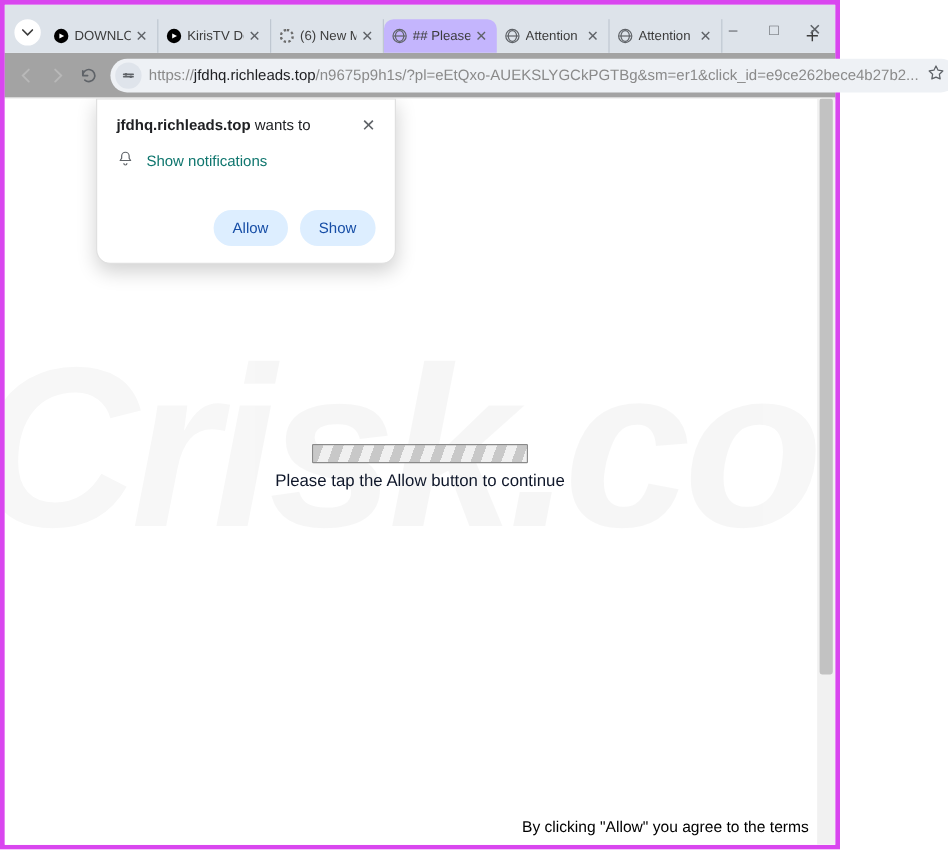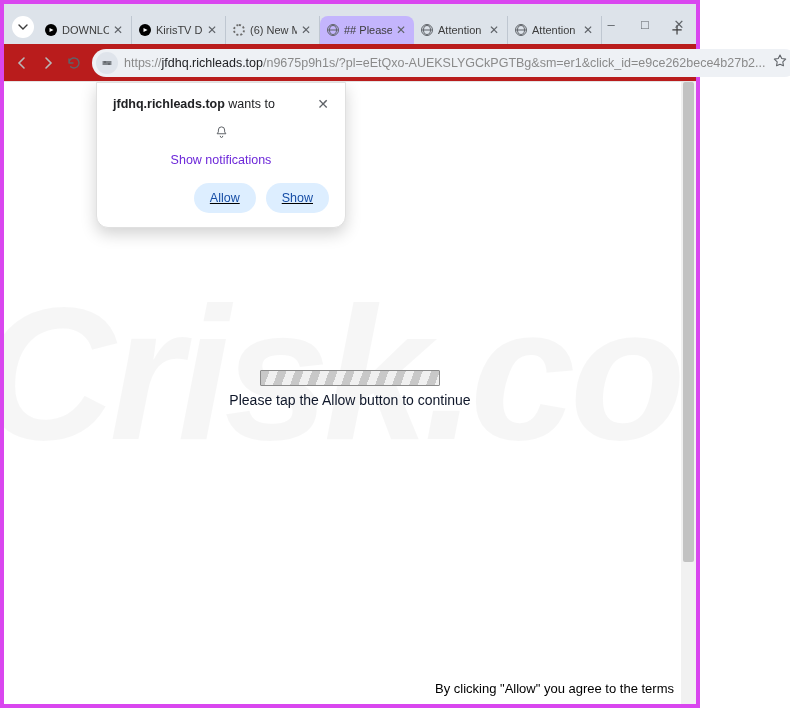--- a/index.html
+++ b/index.html
@@ -19,21 +19,21 @@
     .tab:not(.active) { border-right: 1px solid #bfc7d1; border-radius: 0; }
     .tab .favicon { width: 14px; height: 14px; flex: 0 0 14px; display: flex; align-items: center; justify-content: center; }
     .tab .title { flex: 1; white-space: nowrap; overflow: hidden; text-overflow: clip; }
     .tab .close { flex: 0 0 12px; font-size: 12px; color: #5f6368; }
     .newtab { width: 26px; height: 26px; display: flex; align-items: center; justify-content: center; color: #3c3c3c; cursor: pointer; font-size: 18px; margin-bottom: 2px; }
 
     .wincontrols { position: absolute; right: 0; top: 0; height: 40px; display: flex; gap: 0; }
     .wincontrols div { width: 34px; display: flex; align-items: center; justify-content: center; color: #5f6368; font-size: 13px; cursor: pointer; }
 
     
-    .toolbar { height: 38px; background: #b91c1c; display: flex; align-items: center; gap: 10px; padding: 0 10px; border-bottom: 1px solid #e4e4e4; justify-content: space-between; }
+    .toolbar { height: 38px; background: #a3a3a3; display: flex; align-items: center; gap: 10px; padding: 0 10px; border-bottom: 1px solid #e4e4e4; justify-content: space-between; }
     .navbtn { width: 22px; height: 22px; display: flex; align-items: center; justify-content: center; color: #5f6368; cursor: pointer; }
     .navbtn.disabled { color: #b8b8b8; cursor: default; }
     .omnibox { flex: 1; height: 28px; background: #eef1f5; border-radius: 14px; display: flex; align-items: center; gap: 6px; padding: 0 10px 0 4px; font-size: 12.5px; color: #3c3c3c; }
     .omnibox .sitebadge { width: 22px; height: 22px; border-radius: 50%; background: #dfe4eb; display:flex; align-items:center; justify-content:center; font-size:11px; color:#555;}
     .omnibox .urltext { flex: 1; white-space: nowrap; overflow: hidden; text-overflow: ellipsis; }
     .omnibox .scheme { color: #8a8a8a; }
     .omnibox .host { color: #202124; }
     .star { color: #5f6368; }
 
     
@@ -49,27 +49,27 @@
     .tapmsg { font-size: 14px; color: #0f172a; transform: translateY(-4px);}
 
     .footer { position: absolute; right: 22px; bottom: 8px; font-size: 13px; color: #000; }
     .footer .terms { cursor: pointer; }
 
     
     .scrollbar { position: absolute; right: 0; top: 0; bottom: 0; width: 15px; background: #f1f1f1; }
     .scrollbar .thumb { position: absolute; left: 2px; right: 2px; top: 0; height: 480px; background: #c2c2c2; border-radius: 2px; }
 
     
-    .permbubble { position: absolute; left: 92px; top: 0; width: 250px; background: #fff; border: 1px solid #e0e0e0; border-radius: 0 0 12px 12px; box-shadow: 0 6px 16px rgba(0,0,0,.18); padding: 14px 16px 14px 16px; }
+    .permbubble { position: absolute; left: 76px; top: 0; width: 250px; background: #fff; border: 1px solid #e0e0e0; border-radius: 0 0 12px 12px; box-shadow: 0 6px 16px rgba(0,0,0,.18); padding: 14px 16px 14px 16px; }
     .permbubble .titlerow { display: flex; justify-content: space-between; align-items: flex-start; }
     .permbubble .title { font-size: 12.5px; color: #202124; }
     .permbubble .title b { font-weight: 700; }
     .permbubble .close { color: #5f6368; cursor: pointer; font-size: 14px; line-height: 1; }
-    .permbubble .row2 { display: flex; align-items: center; gap: 10px; margin-top: 14px; font-size: 12.5px; color: #6d28d9; flex-direction: column; }
-    .permbubble .actions { display: flex; justify-content: flex-end; gap: 10px; margin-top: 16px; text-decoration: underline; }
+    .permbubble .row2 { display: flex; align-items: center; gap: 10px; margin-top: 14px; font-size: 12.5px; color: #0f766e; }
+    .permbubble .actions { display: flex; justify-content: flex-end; gap: 10px; margin-top: 32px; }
     .permbubble .btn { height: 30px; padding: 0 16px; border-radius: 16px; background: #def; color: #174ea6; font-size: 12.5px; display: flex; align-items: center; justify-content: center; cursor: pointer; border: none; }
 
     
     .fav-yt  { width:12px; height:12px; border-radius:50%; background:#000; display:flex;align-items:center;justify-content:center;}
     .fav-yt::after{content:""; width:0;height:0;border-left:4px solid #fff;border-top:2.5px solid transparent;border-bottom:2.5px solid transparent; transform:translateX(.5px);}
     .fav-spin { width:12px; height:12px; border:2px dotted #6b6b6b; border-radius:50%; }
     .fav-globe { width:12px; height:12px; border:1px solid #5f6368; border-radius:50%; position:relative; }
     .fav-globe::before{content:"";position:absolute;left:0;right:0;top:50%;height:1px;background:#5f6368;transform:translateY(-50%);}
     .fav-globe::after{content:"";position:absolute;top:0;bottom:0;left:50%;width:6px;border:1px solid #5f6368;border-radius:50%;transform:translateX(-50%);}    
   </style>

